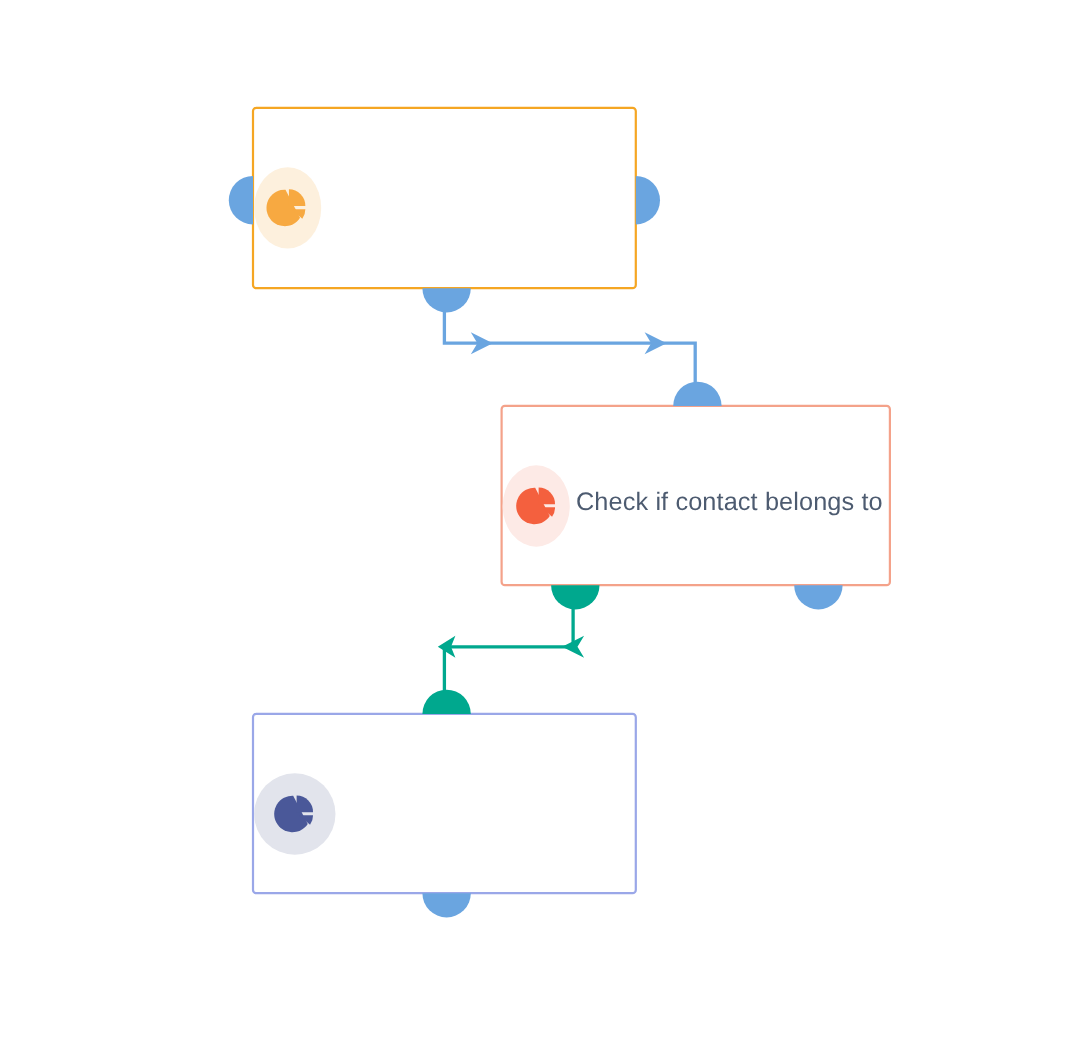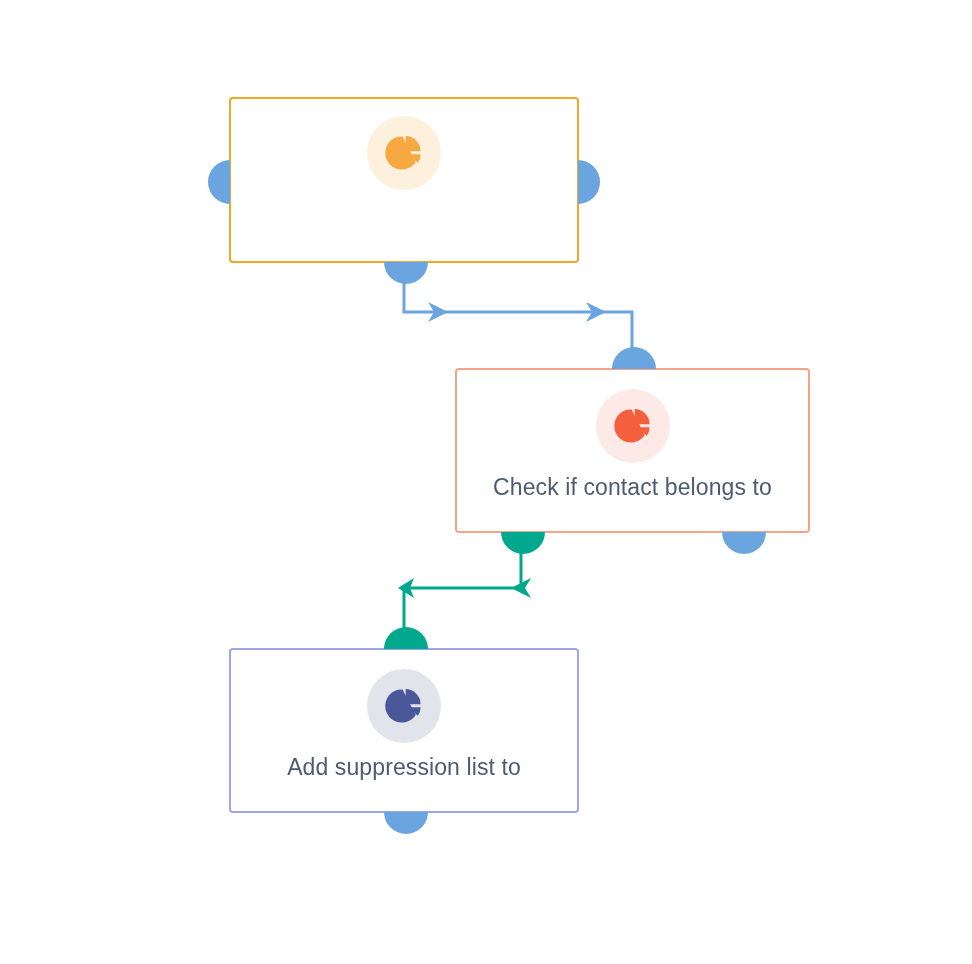--- a/index.html
+++ b/index.html
@@ -33,21 +33,21 @@
     border-radius: 4px;
     border-width: 2px;
     border-style: solid;
     z-index: 5;
   }
   .node-inner {
     position: relative;
     width: 100%;
     height: 100%;
     display: flex;
-    flex-direction: column;
+    flex-direction: row;
     align-items: center;
     justify-content: flex-start;
   }
   .icon-badge {
     border-radius: 50%;
     display: flex;
     align-items: center;
     justify-content: center;
   }
   .node-label {
@@ -140,19 +140,18 @@
 
   <div class="node" style="left:229px; top:648px; width:350px; height:165px; border-color:#9aa7e8;">
     <div class="node-inner">
       <div class="icon-badge" style="margin-top:19px; width:74px; height:74px; background:#e2e4ec;">
         <svg width="42" height="42" viewBox="0 0 40 40">
           <path d="M18.6 4.2 A 15.8 15.8 0 1 0 31.2 28.6 Z" fill="#4a5899"></path>
           <path d="M21.6 3.9 L21.6 18.4 L35.8 18.4 A 14.4 14.4 0 0 0 21.6 3.9 Z" fill="#4a5899"></path>
           <path d="M23.6 21.1 L35.8 21.1 A 14.3 14.3 0 0 1 33.2 29.4 Z" fill="#4a5899"></path>
         </svg>
       </div>
-      <div class="node-label" style="margin-top:10px;">Add suppression list to</div>
     </div>
     <div class="port port-top" style="left:153px; top:-23px; background:#00a88e;"></div>
     <div class="port port-bottom" style="left:153px; bottom:-23px; background:#6aa5e0;"></div>
   </div>
 
 </div>
 
 </body></html>

